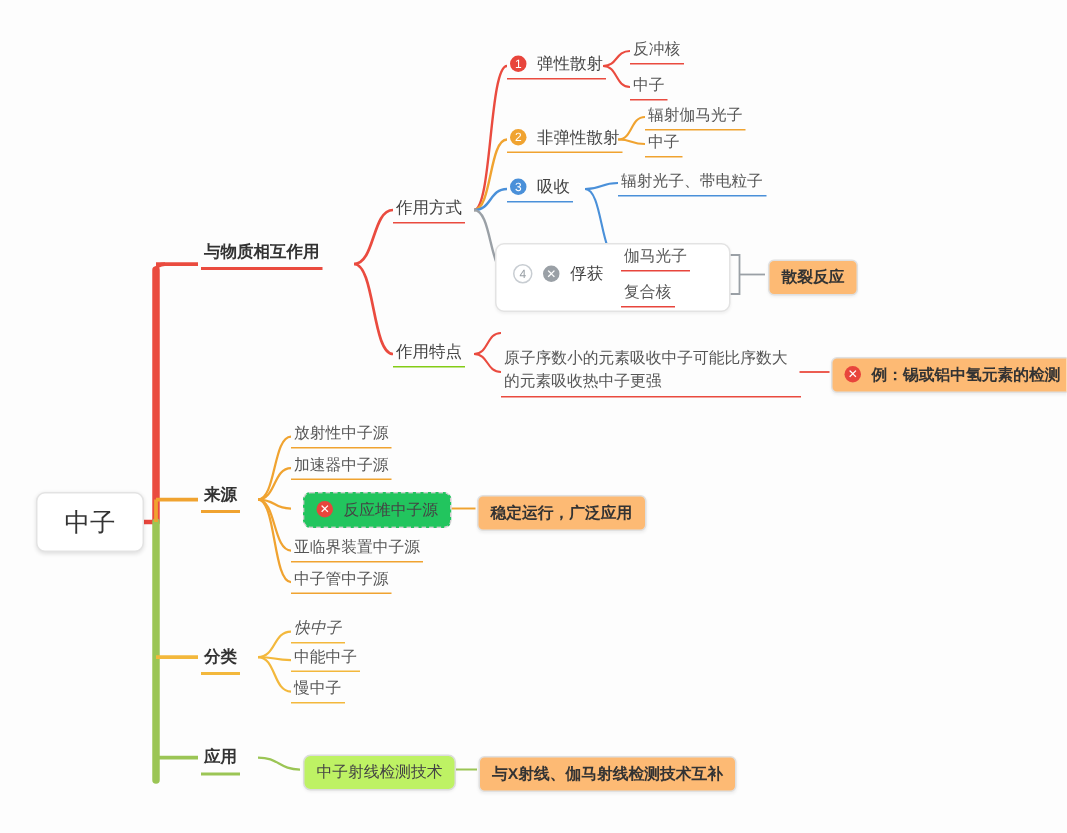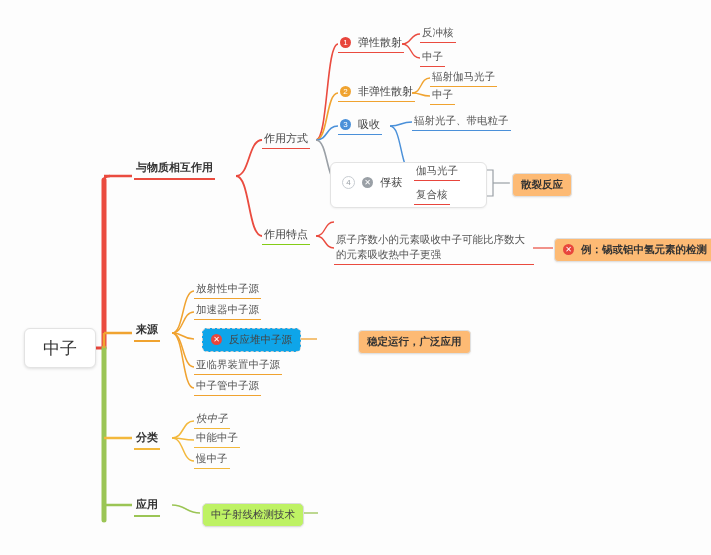--- a/index.html
+++ b/index.html
@@ -52,21 +52,21 @@
   }
   .dot-grey{background:#9aa0a6;}
 
   
   .boxed{
     border:1px solid #dcdcdc;border-radius:5px;background:#bef264;
     padding:4px 8px;font-size:10.5px;color:#444;
     box-shadow:0 1px 2px rgba(0,0,0,.06);
   }
   .boxed-dashed{
-    border:1px dashed #cfcfcf;border-radius:5px;background:#0ea5e9;
+    border:1px dashed #cfcfcf;border-radius:5px;background:#22c55e;
     padding:4px 8px;font-size:10.5px;color:#444;
   }
   .tag{
     border:1px solid #e0e0e0;border-radius:4px;background:#fdba74;
     padding:4px 8px;font-size:10.5px;font-weight:bold;color:#333;
     box-shadow:0 1px 2px rgba(0,0,0,.06);
   }
   .wrapbox{
     border:1px solid #e3e3e3;border-radius:6px;background:#fff;
     box-shadow:0 1px 2px rgba(0,0,0,.05);
@@ -216,21 +216,21 @@
     <span>放射性中子源</span>
   </div>
   <div class="node l3" style="left:194px;top:303px;border-bottom:1px solid #f0a330;">
     <span>加速器中子源</span>
   </div>
 
   <div class="node boxed-dashed" style="left:202px;top:328px;">
     <span class="dot">✕</span>
     <span>反应堆中子源</span>
   </div>
-  <div class="node tag" style="left:318px;top:330px;margin-left:40px;">
+  <div class="node tag" style="left:318px;top:330px;">
     <span>稳定运行，广泛应用</span>
   </div>
 
   <div class="node l3" style="left:194px;top:358px;border-bottom:1px solid #f0a330;">
     <span>亚临界装置中子源</span>
   </div>
   <div class="node l3" style="left:194px;top:379px;border-bottom:1px solid #f0a330;">
     <span>中子管中子源</span>
   </div>
 
@@ -246,14 +246,17 @@
   <div class="node l3" style="left:194px;top:452px;border-bottom:1px solid #f3b83c;">
     <span>慢中子</span>
   </div>
 
   <div class="node l1" style="left:134px;top:497px;border-bottom:2px solid #9bc555;">
     <span>应用</span>
   </div>
   <div class="node boxed" style="left:202px;top:503px;">
     <span>中子射线检测技术</span>
   </div>
+  <div class="node tag" style="left:319px;top:504px;">
+    <span>与X射线、伽马射线检测技术互补</span>
+  </div>
 
 </div>
 
 </body></html>

